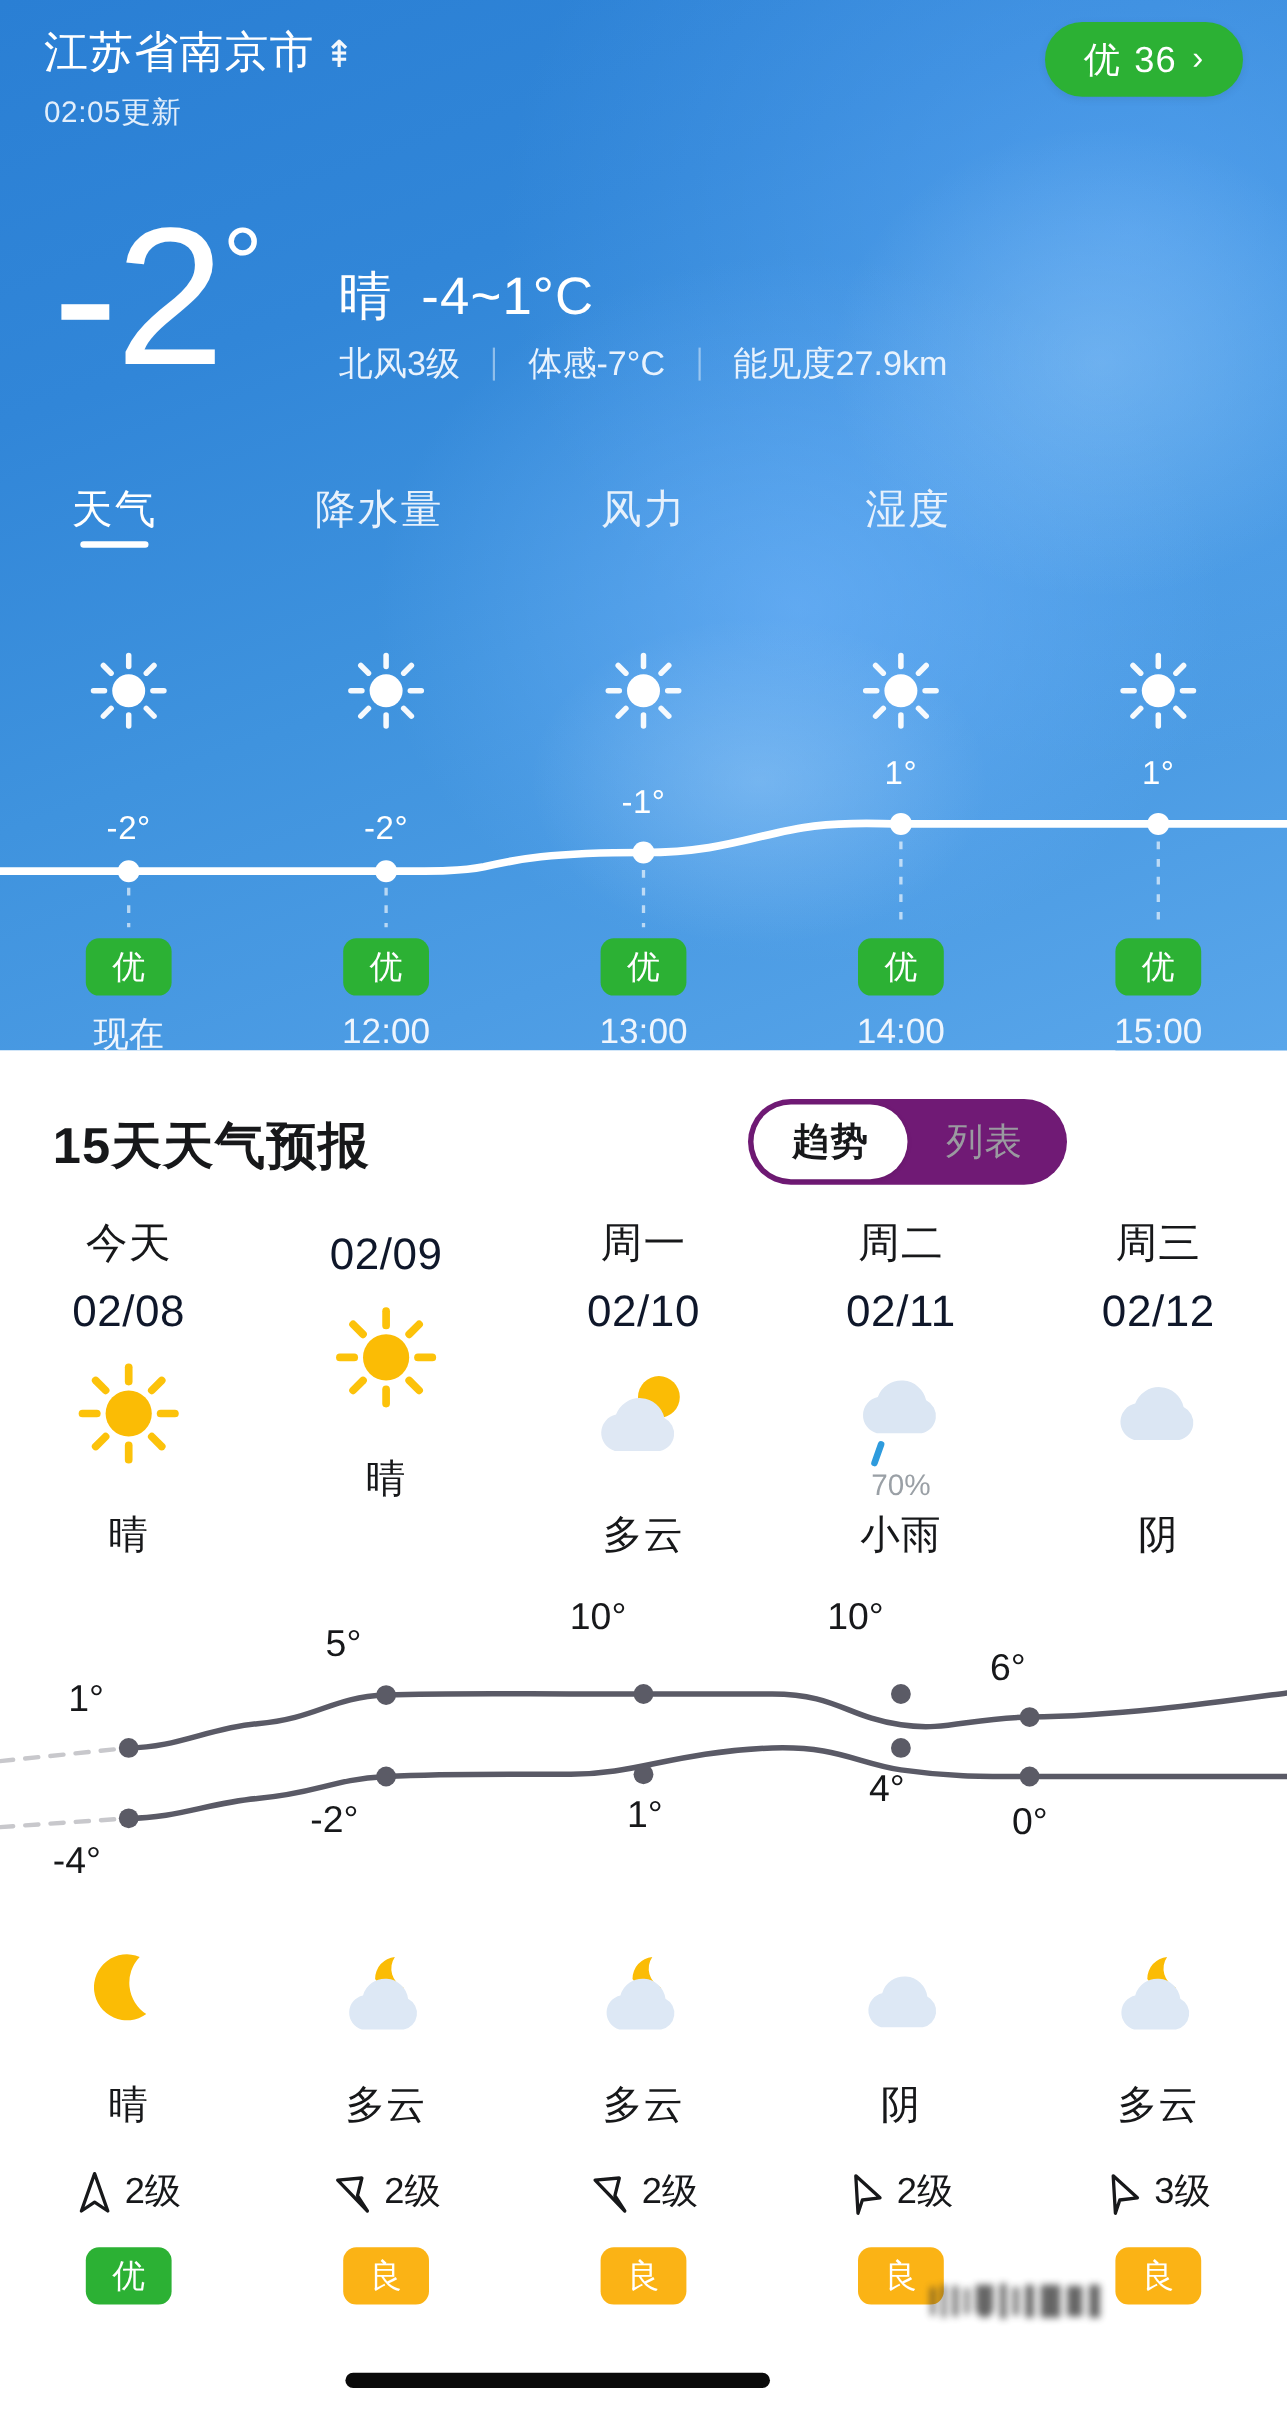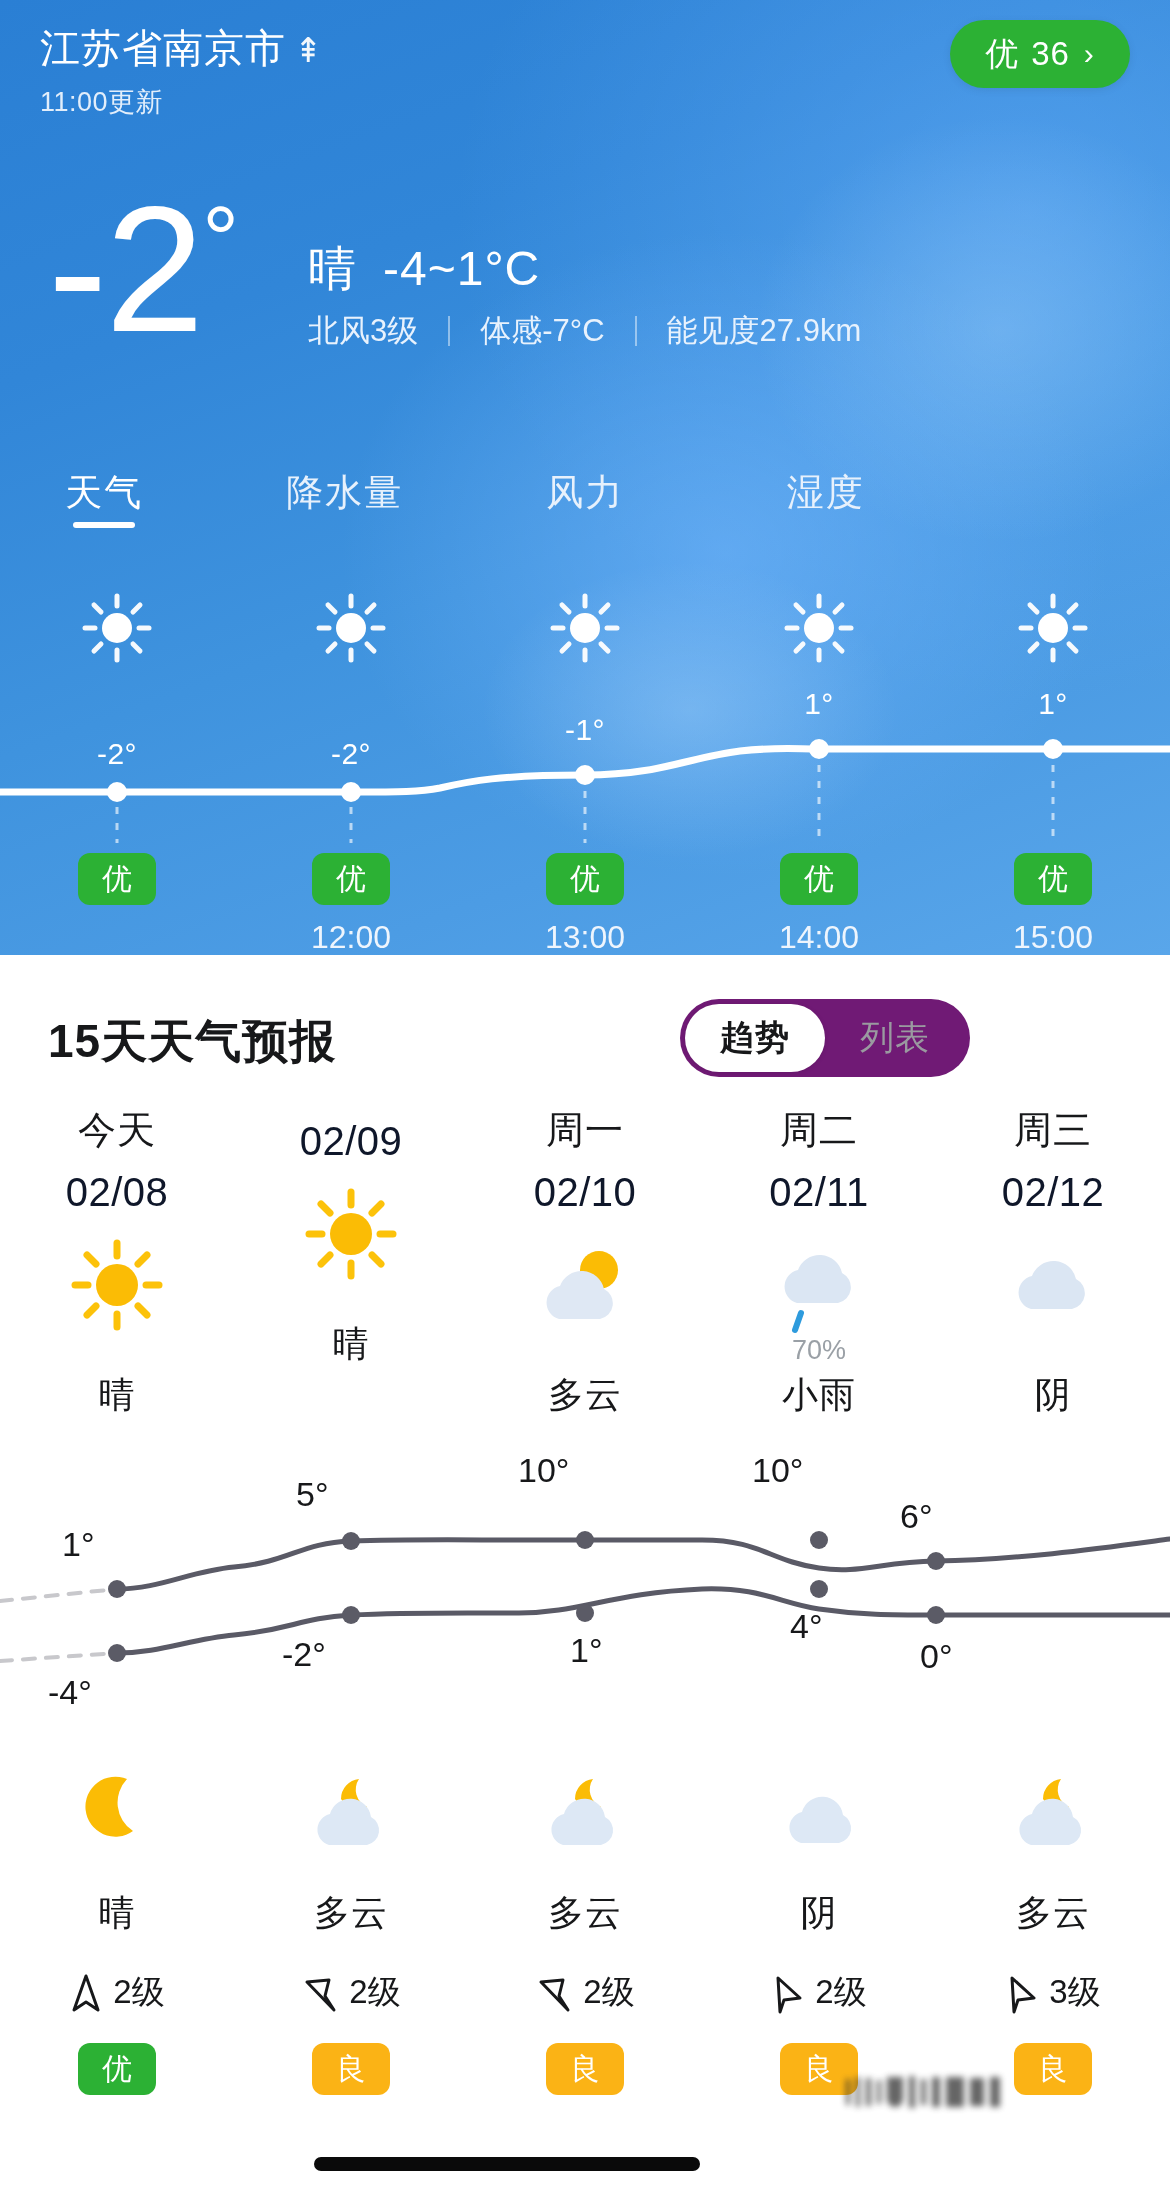--- a/index.html
+++ b/index.html
@@ -53,21 +53,21 @@
     font-size:48px; color:#fff; font-weight:400; letter-spacing:1px; white-space:nowrap;margin-top:20px;
   }
   .cond-line .range { margin-left:26px; font-weight:300; }
   .meta-line {
     position:absolute; left:308px; top:125px;
     font-size:31px; color:#e8f2fd; white-space:nowrap; display:flex; align-items:center;
   }
   .meta-line .sep { display:inline-block; width:2px; height:30px; background:rgba(255,255,255,.45); margin:0 30px; }
 
   
-  .tabs { position:absolute; left:0; top:468px; width:930px; display:flex;gap:32px; }
+  .tabs { position:absolute; left:0; top:438px; width:930px; display:flex;gap:32px; }
   .tab { flex:1; text-align:center; position:relative; }
   .tab .lbl { font-size:37px; color:#e7f1fc; letter-spacing:2px; }
   .tab.active .lbl { color:#ffffff; font-weight:400; }
   .tab .bar { position:absolute; left:50%; transform:translateX(-50%); top:54px;
     width:62px; height:6px; background:#fff; border-radius:4px; }
 
   
   .hourly { position:absolute; left:0; top:585px; width:1170px; height:370px; }
   .hr-cols { position:absolute; left:0; top:0; width:1170px; display:flex; }
   .hr-col { flex:1; position:relative; text-align:center; }
@@ -124,21 +124,21 @@
 <body>
 
 <div id="hero">
   <div class="glow1"></div>
   <div class="glow2"></div>
 
   <div class="hdr">
     <div class="city">
       <span>江苏省南京市</span><span class="pin">⇞</span>
     </div>
-    <div class="upd">11:00更新</div>
+    <div class="upd">02:05更新</div>
   </div>
 
   <div class="aqi-pill">
     <span>优</span>
     <span>36</span>
     <span class="chev">›</span>
   </div>
 
   <div class="tempblock">
     <div class="bigtemp"><span>-2</span><span class="deg">°</span></div>
@@ -208,20 +208,21 @@
                 <line x1="60" y1="14" x2="53" y2="21"></line>
                 <line x1="21" y1="53" x2="14" y2="60"></line>
               </g>
               <circle cx="37" cy="37" r="15" fill="#fff"></circle>
             </svg>
         </div>
         <div class="hr-temp" style="top:152px">-2°</div>
         <div class="hr-badge" style="top:268px">
             <span>优</span>
           </div>
+        <div class="hr-time" style="top:334px">现在</div>
       </div>
 
       <div class="hr-col">
         <div class="hr-icon">
           <svg width="74" height="74" viewBox="0 0 74 74">
               <g stroke="#fff" stroke-width="5" stroke-linecap="round" opacity=".95">
                 <line x1="37" y1="5" x2="37" y2="15"></line>
                 <line x1="37" y1="59" x2="37" y2="69"></line>
                 <line x1="5" y1="37" x2="15" y2="37"></line>
                 <line x1="59" y1="37" x2="69" y2="37"></line>

